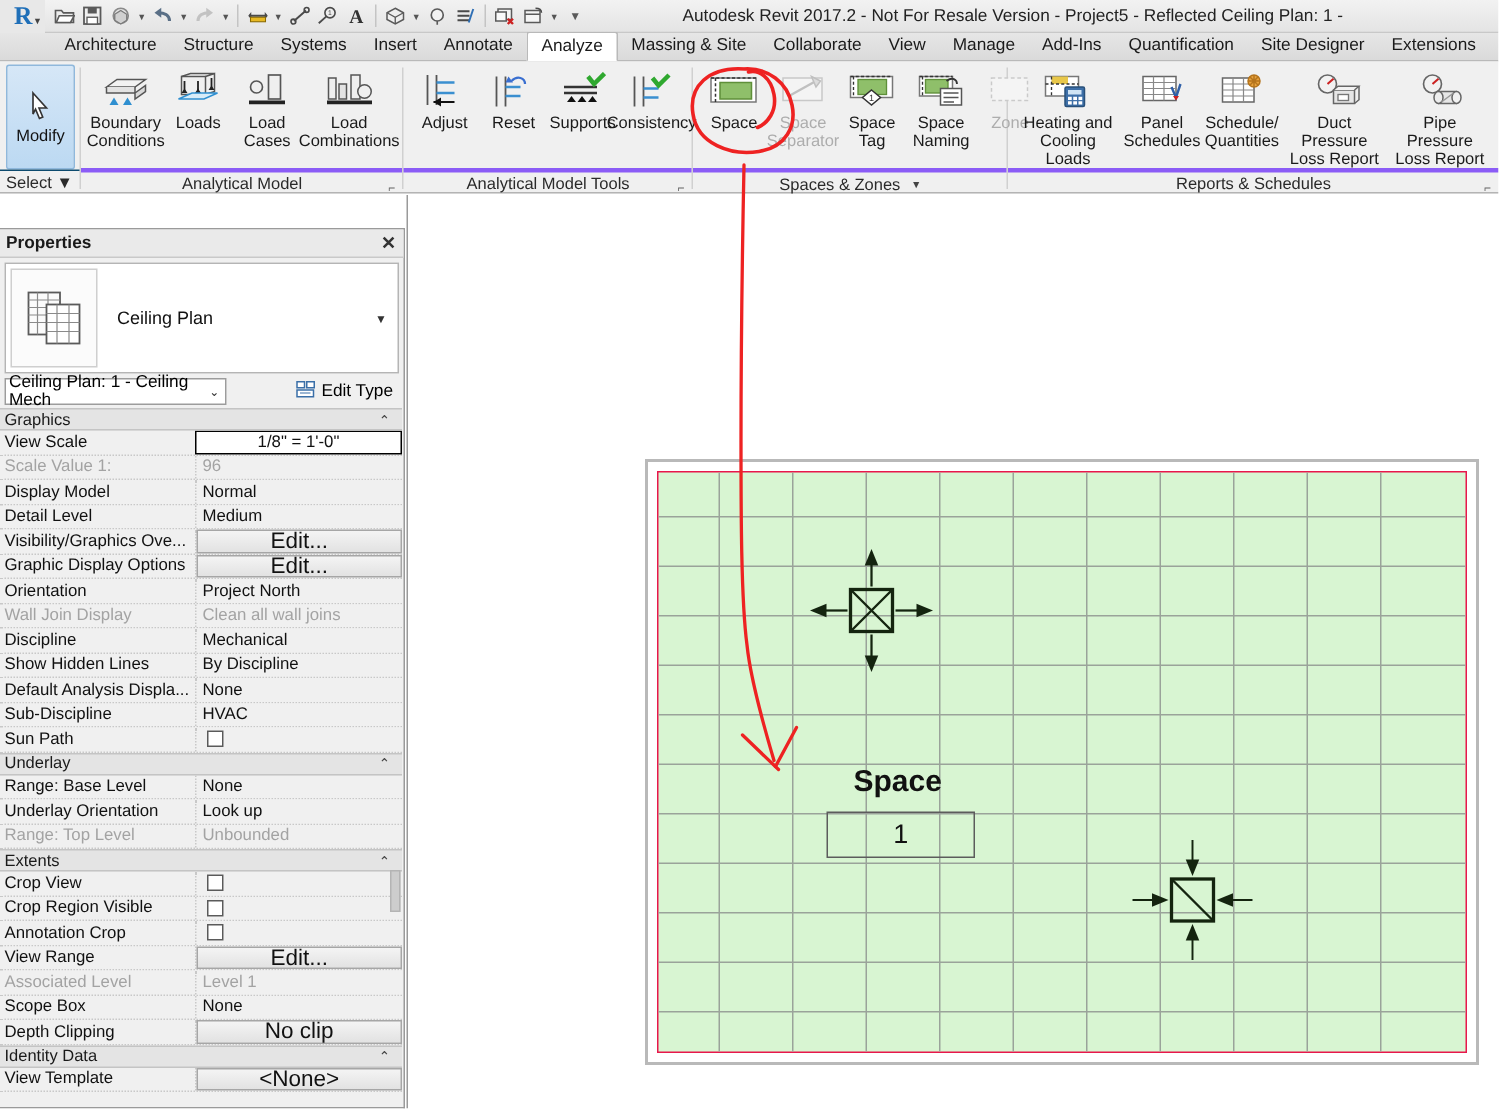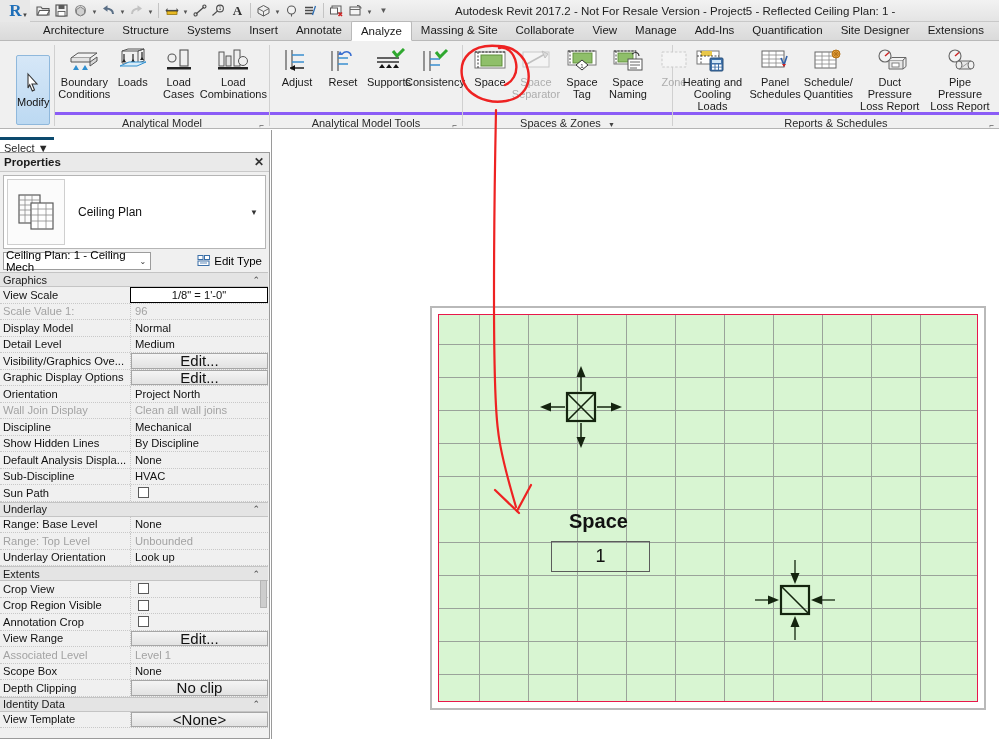--- a/index.html
+++ b/index.html
@@ -86,21 +86,21 @@
 
   
   .modify-btn {
     width:46px; height:70px; margin:2px 2px 0 4px;
     background:linear-gradient(to bottom,#d6e7f7,#bcd9f2);
     border:1px solid #8fb8dc; border-radius:2px;
     display:flex; flex-direction:column; align-items:center; justify-content:center;
   }
   .modify-btn .lbl { font-size:11px; color:#111; }
   .select-title { height:17px; line-height:17px; font-size:11px; padding-left:4px; color:#2a2a2a;
-                  border-top:3px solid #0c4a6e; }
+                  border-top:1px solid #0c4a6e; }
 
   
   .props {
     position:absolute; left:0; top:152px; width:270px; height:587px;
     background:#f0f0f0; border:1px solid #9a9a9a; border-left:none;
   }
   .props-head {
     height:19px; background:#eaeaea; border-bottom:1px solid #c9c9c9;
     display:flex; align-items:center; padding:0 4px; position:relative;font-weight:bold;
   }
@@ -318,21 +318,21 @@
     <div class="tab">Add-Ins</div>
     <div class="tab">Quantification</div>
     <div class="tab">Site Designer</div>
     <div class="tab">Extensions</div>
     <div class="tab">Mod</div>
   </div>
 
   <div class="ribbon">
 
     <div class="panel" style="width:54px;">
-      <div class="row" style="padding:12px;">
+      <div class="row" style="padding:0;">
         <div class="modify-btn">
           <div class="ico">
             <svg width="18" height="22" viewBox="0 0 18 22">
                 <path d="M4 2l9 10h-5l2.5 6-2.2 1-2.6-6.2L4 16z" fill="#fff" stroke="#333" stroke-width="1.1"></path>
               </svg>
           </div>
           <div class="lbl">Modify</div>
         </div>
       </div>
       <div class="select-title">
@@ -769,26 +769,26 @@
 
       <div class="secthead">
         <span>Underlay</span>
         <span class="chev">⌃</span>
       </div>
       <div class="prow">
         <div class="pname">Range: Base Level</div>
         <div class="pval">None</div>
       </div>
       <div class="prow">
+        <div class="pname">Underlay Orientation</div>
+        <div class="pval">Look up</div>
+      </div>
+      <div class="prow">
         <div class="pname dim">Range: Top Level</div>
         <div class="pval dim">Unbounded</div>
-      </div>
-      <div class="prow">
-        <div class="pname">Underlay Orientation</div>
-        <div class="pval">Look up</div>
       </div>
 
       <div class="secthead">
         <span>Extents</span>
         <span class="chev">⌃</span>
       </div>
       <div class="prow">
         <div class="pname">Crop View</div>
         <div class="pval">
           <span class="chk"></span>

